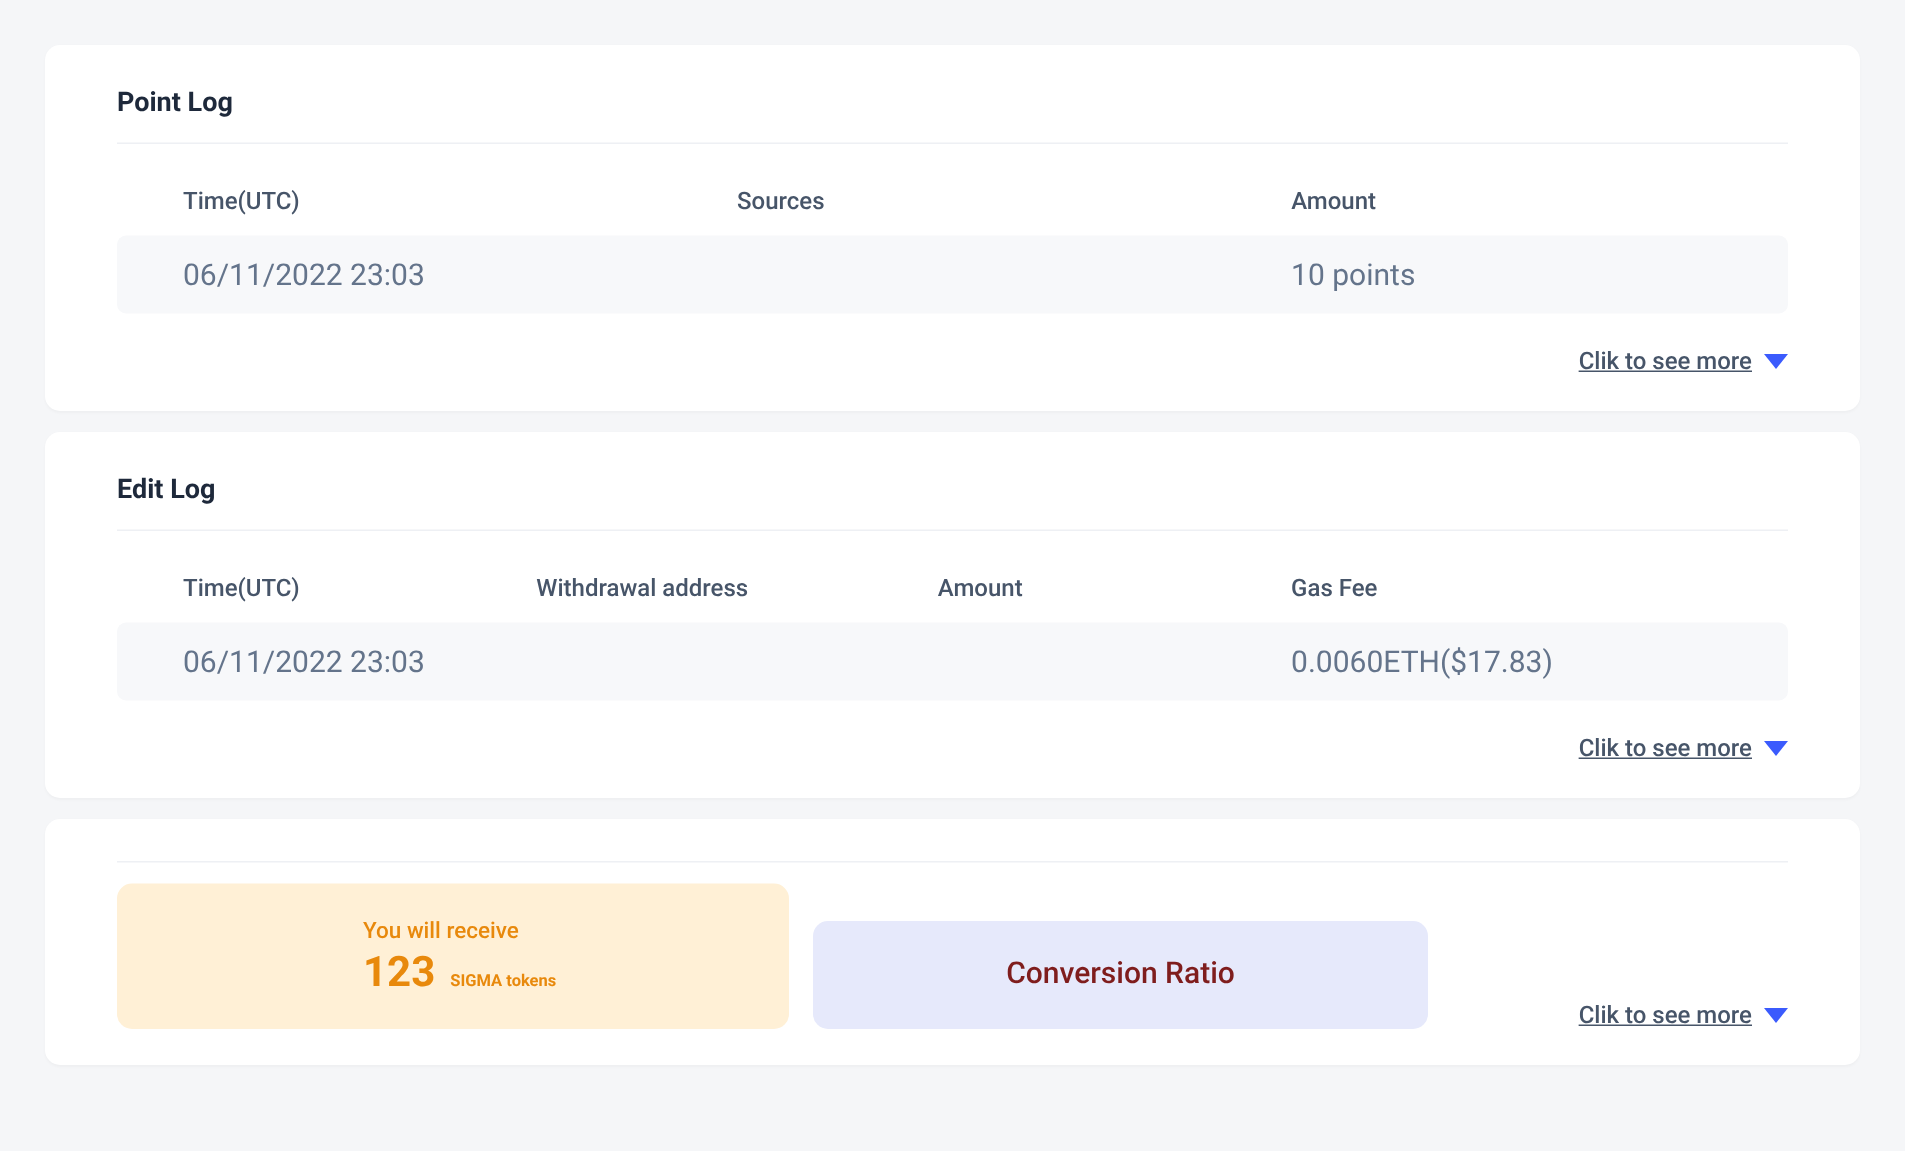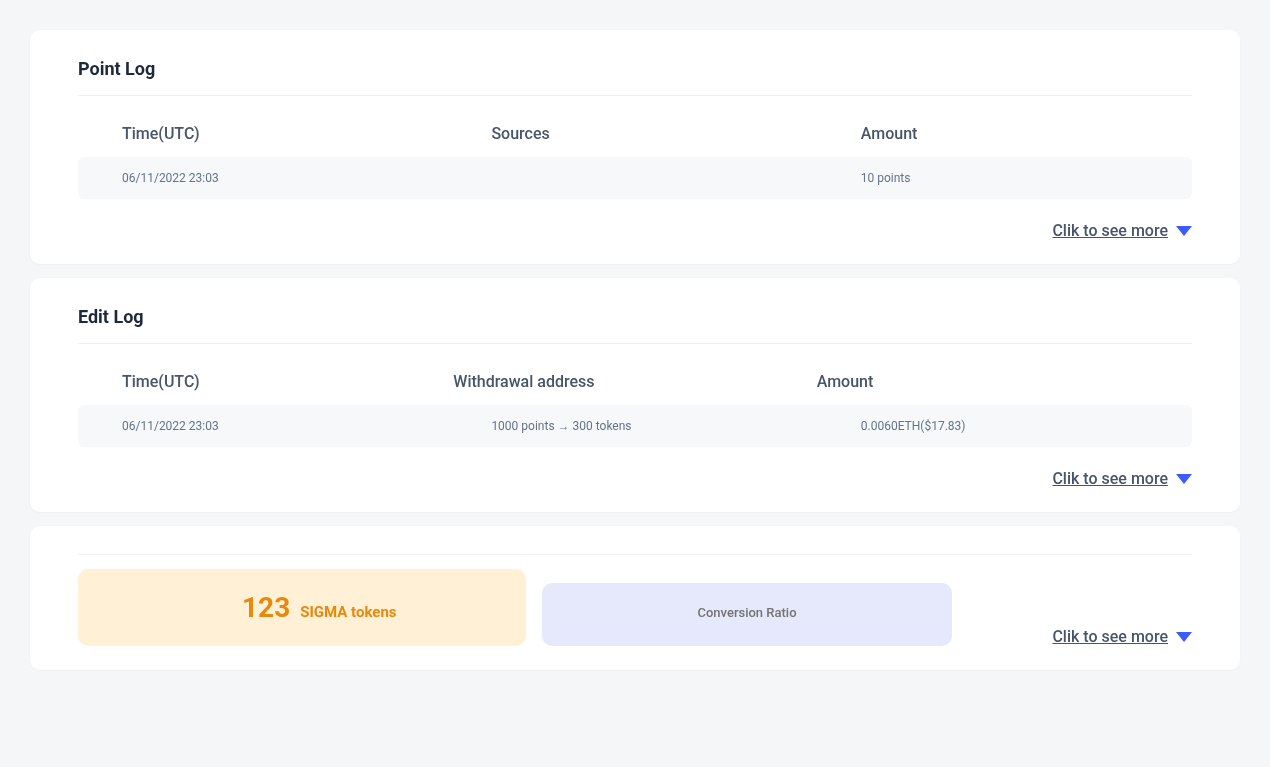--- a/index.html
+++ b/index.html
@@ -31,21 +31,21 @@
     .tbl-header, .tbl-row {
       display: flex;
       align-items: flex-start;
       padding: 14px 44px;
     }
     .tbl-header { color: #475569; font-size: 16px; font-weight: 500; }
     .tbl-row {
       background: #f7f8fa;
       border-radius: 6px;
       color: #64748b;
-      font-size: 12px;
+      font-size: 20px;
     }
     .col { flex: 1; }
     .col-sm { flex: 0 0 28%; }
     .see-more-row {
       display: flex;
       justify-content: flex-end;
       align-items: center;
       margin-top: 22px;
       gap: 8px;
     }
@@ -89,28 +89,28 @@
       margin-bottom: 2px;
     }
     .receive-line { margin-left: 136px; }
     .receive-number {
       color: #e8890c;
       font-size: 28px;
       font-weight: 700;
     }
     .receive-unit {
       color: #e8890c;
-      font-size: 15px;
+      font-size: 11px;
       font-weight: 700;
       margin-left: 6px;
       text-align: right;
     }
     .ratio-label {
-      color: #737373;
-      font-size: 13px;
+      color: #7f1d1d;
+      font-size: 20px;
       font-weight: 500;
       margin-bottom: 4px;
     }
     .ratio-number {
       color: #4356d8;
       font-size: 28px;
       font-weight: 700;
     }
     .convert-more { margin-left: auto; }
   </style>
@@ -140,39 +140,40 @@
 </div>
 
 <div class="card">
   <div class="card-title">Edit Log</div>
   <hr class="divider">
   <div class="tbl">
     <div class="tbl-header">
       <div class="col">Time(UTC)</div>
       <div class="col">Withdrawal address</div>
       <div class="col" style="padding-left:32px">Amount</div>
+      <div class="col-sm">Gas Fee</div>
     </div>
     <div class="tbl-row">
       <div class="col">06/11/2022 23:03</div>
-      <div class="col">1000 points → 300 tokens</div>
       <div class="col-sm">0.0060ETH($17.83)</div>
     </div>
   </div>
   <div class="see-more-row">
     <span class="see-more">
       <span>Clik to see more</span>
       <span class="triangle-down"></span>
     </span>
   </div>
 </div>
 
 <div class="card">
   <hr class="divider">
   <div class="convert-row">
     <div class="convert-card orange">
+      <div class="receive-label">You will receive</div>
       <div class="receive-line">
         <span class="receive-number">123</span>
         <span class="receive-unit">SIGMA tokens</span>
       </div>
     </div>
     <div class="convert-card blue">
       <div class="ratio-label">Conversion Ratio</div>
     </div>
     <div class="convert-more">
       <span class="see-more">

